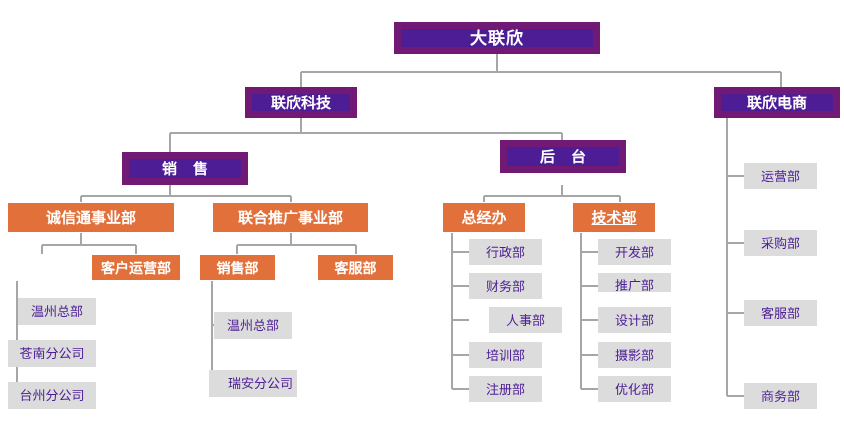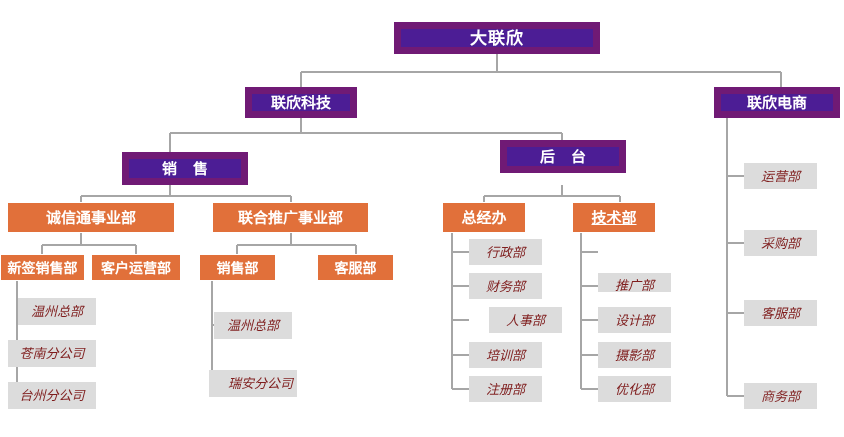--- a/index.html
+++ b/index.html
@@ -40,23 +40,22 @@
     color: #ffffff;
     border: 7px solid #701a75;
   }
   .node.orange {
     background: #e1703a;
     color: #ffffff;
     border: 1px solid #ffffff;
   }
   .node.gray {
     background: #dcdcdc;
-    color: #7f1d1d;
+    color: #4c1d95;
     border: none;
-    font-style: italic;
   }
   .node-label {
     display: block;
   }
   .root-node .node-label {
     font-size: 17px;
     font-weight: bold;
     letter-spacing: 1px;
   }
   .l2-node .node-label {
@@ -177,23 +176,20 @@
   <div class="node orange l4-node" style="left:212px; top:202px; width:157px; height:31px;">
     <span class="node-label">联合推广事业部</span>
   </div>
   <div class="node orange l4-node" style="left:442px; top:202px; width:84px; height:31px;">
     <span class="node-label">总经办</span>
   </div>
   <div class="node orange l4-node" style="left:572px; top:202px; width:84px; height:31px;text-decoration:underline;">
     <span class="node-label">技术部</span>
   </div>
 
-  <div class="node orange l5-node" style="left:0px; top:254px; width:85px; height:27px;">
-    <span class="node-label">新签销售部</span>
-  </div>
   <div class="node orange l5-node" style="left:91px; top:254px; width:90px; height:27px;">
     <span class="node-label">客户运营部</span>
   </div>
   <div class="node orange l5-node" style="left:199px; top:254px; width:77px; height:27px;">
     <span class="node-label">销售部</span>
   </div>
   <div class="node orange l5-node" style="left:317px; top:254px; width:77px; height:27px;">
     <span class="node-label">客服部</span>
   </div>
 
@@ -223,20 +219,23 @@
   <div class="node gray" style="left:469px; top:307px; width:73px; height:26px;margin-left:20px;">
     <span class="node-label">人事部</span>
   </div>
   <div class="node gray" style="left:469px; top:342px; width:73px; height:26px;">
     <span class="node-label">培训部</span>
   </div>
   <div class="node gray" style="left:469px; top:376px; width:73px; height:26px;">
     <span class="node-label">注册部</span>
   </div>
 
+  <div class="node gray" style="left:598px; top:239px; width:73px; height:26px;">
+    <span class="node-label">开发部</span>
+  </div>
   <div class="node gray" style="left:598px; top:273px; width:73px; height:19px;align-items:flex-end;">
     <span class="node-label">推广部</span>
   </div>
   <div class="node gray" style="left:598px; top:307px; width:73px; height:26px;">
     <span class="node-label">设计部</span>
   </div>
   <div class="node gray" style="left:598px; top:342px; width:73px; height:26px;">
     <span class="node-label">摄影部</span>
   </div>
   <div class="node gray" style="left:598px; top:376px; width:73px; height:26px;">

